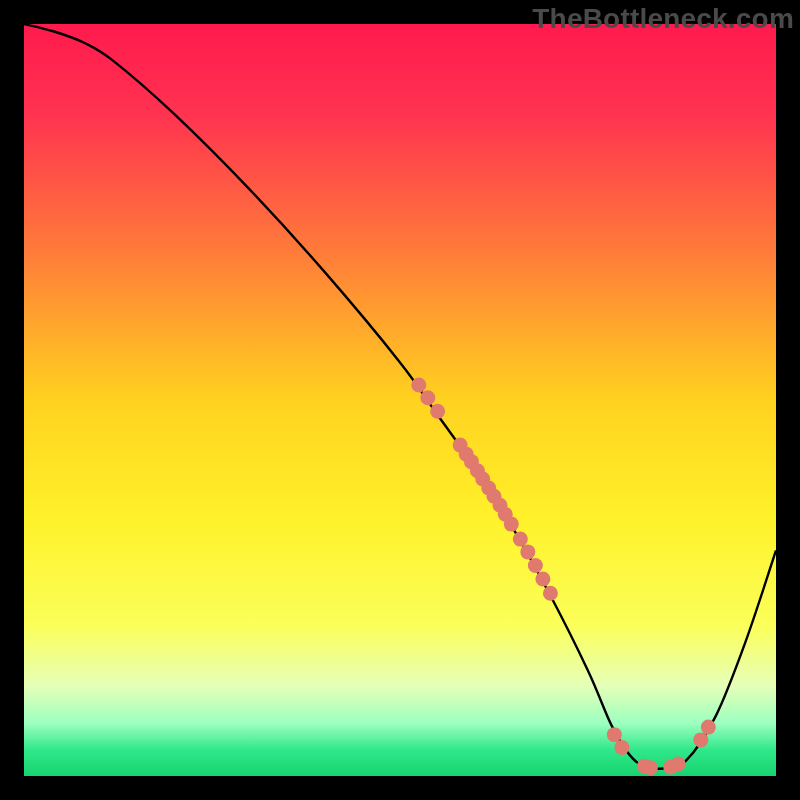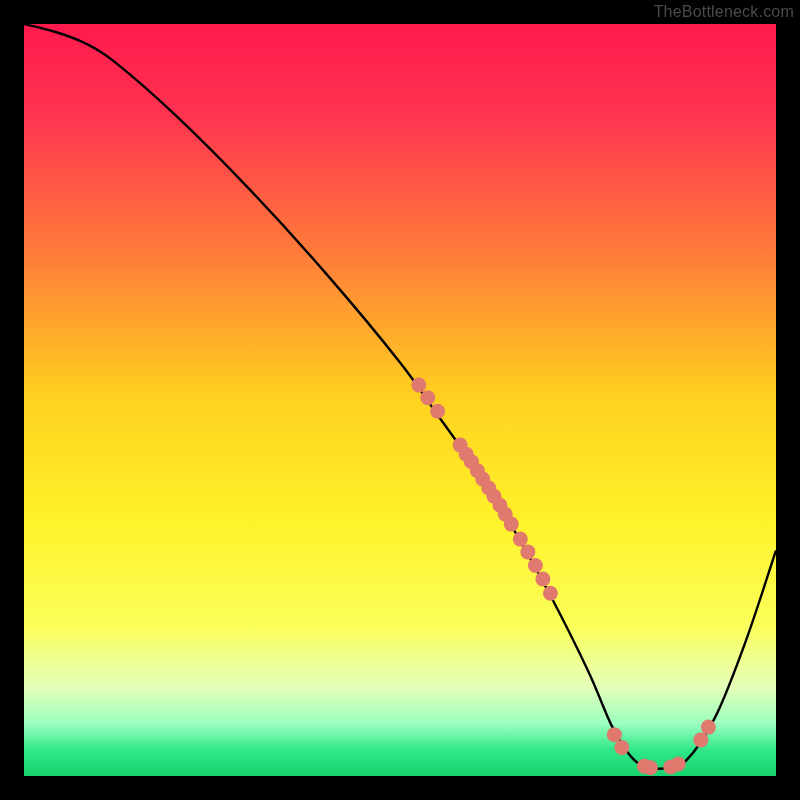--- a/index.html
+++ b/index.html
@@ -30,22 +30,22 @@
     left: 0;
     top: 0;
     width: 100%;
     height: 100%;
   }
   .watermark {
     position: absolute;
     top: 3px;
     right: 6px;
     font-family: Arial, Helvetica, sans-serif;
-    font-size: 16px;
-    font-weight: normal;
+    font-size: 28px;
+    font-weight: bold;
     color: #4a4a4a;
     letter-spacing: 0.2px;
   }
 </style>
 </head>
 <body>
 
 <div class="plot-wrap">
   <svg class="gradient" viewBox="0 0 752 752" preserveAspectRatio="none">
     <defs>

